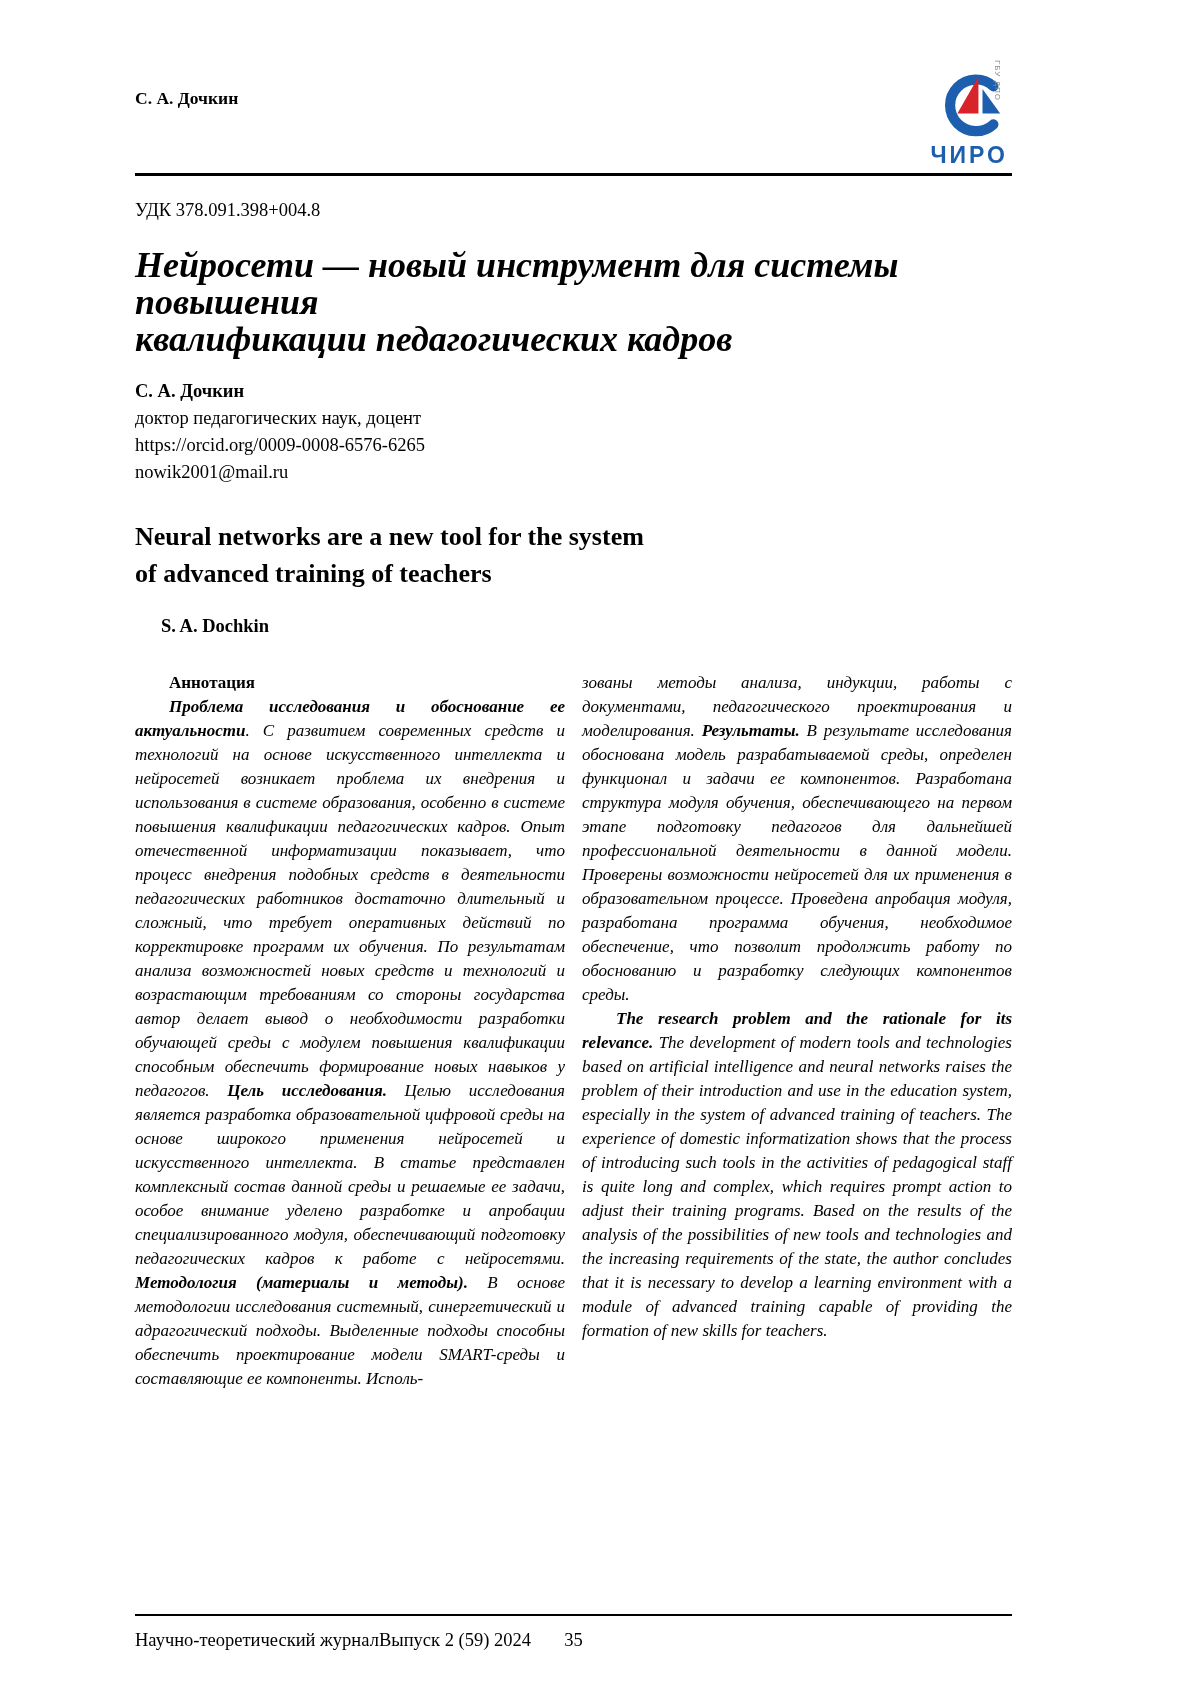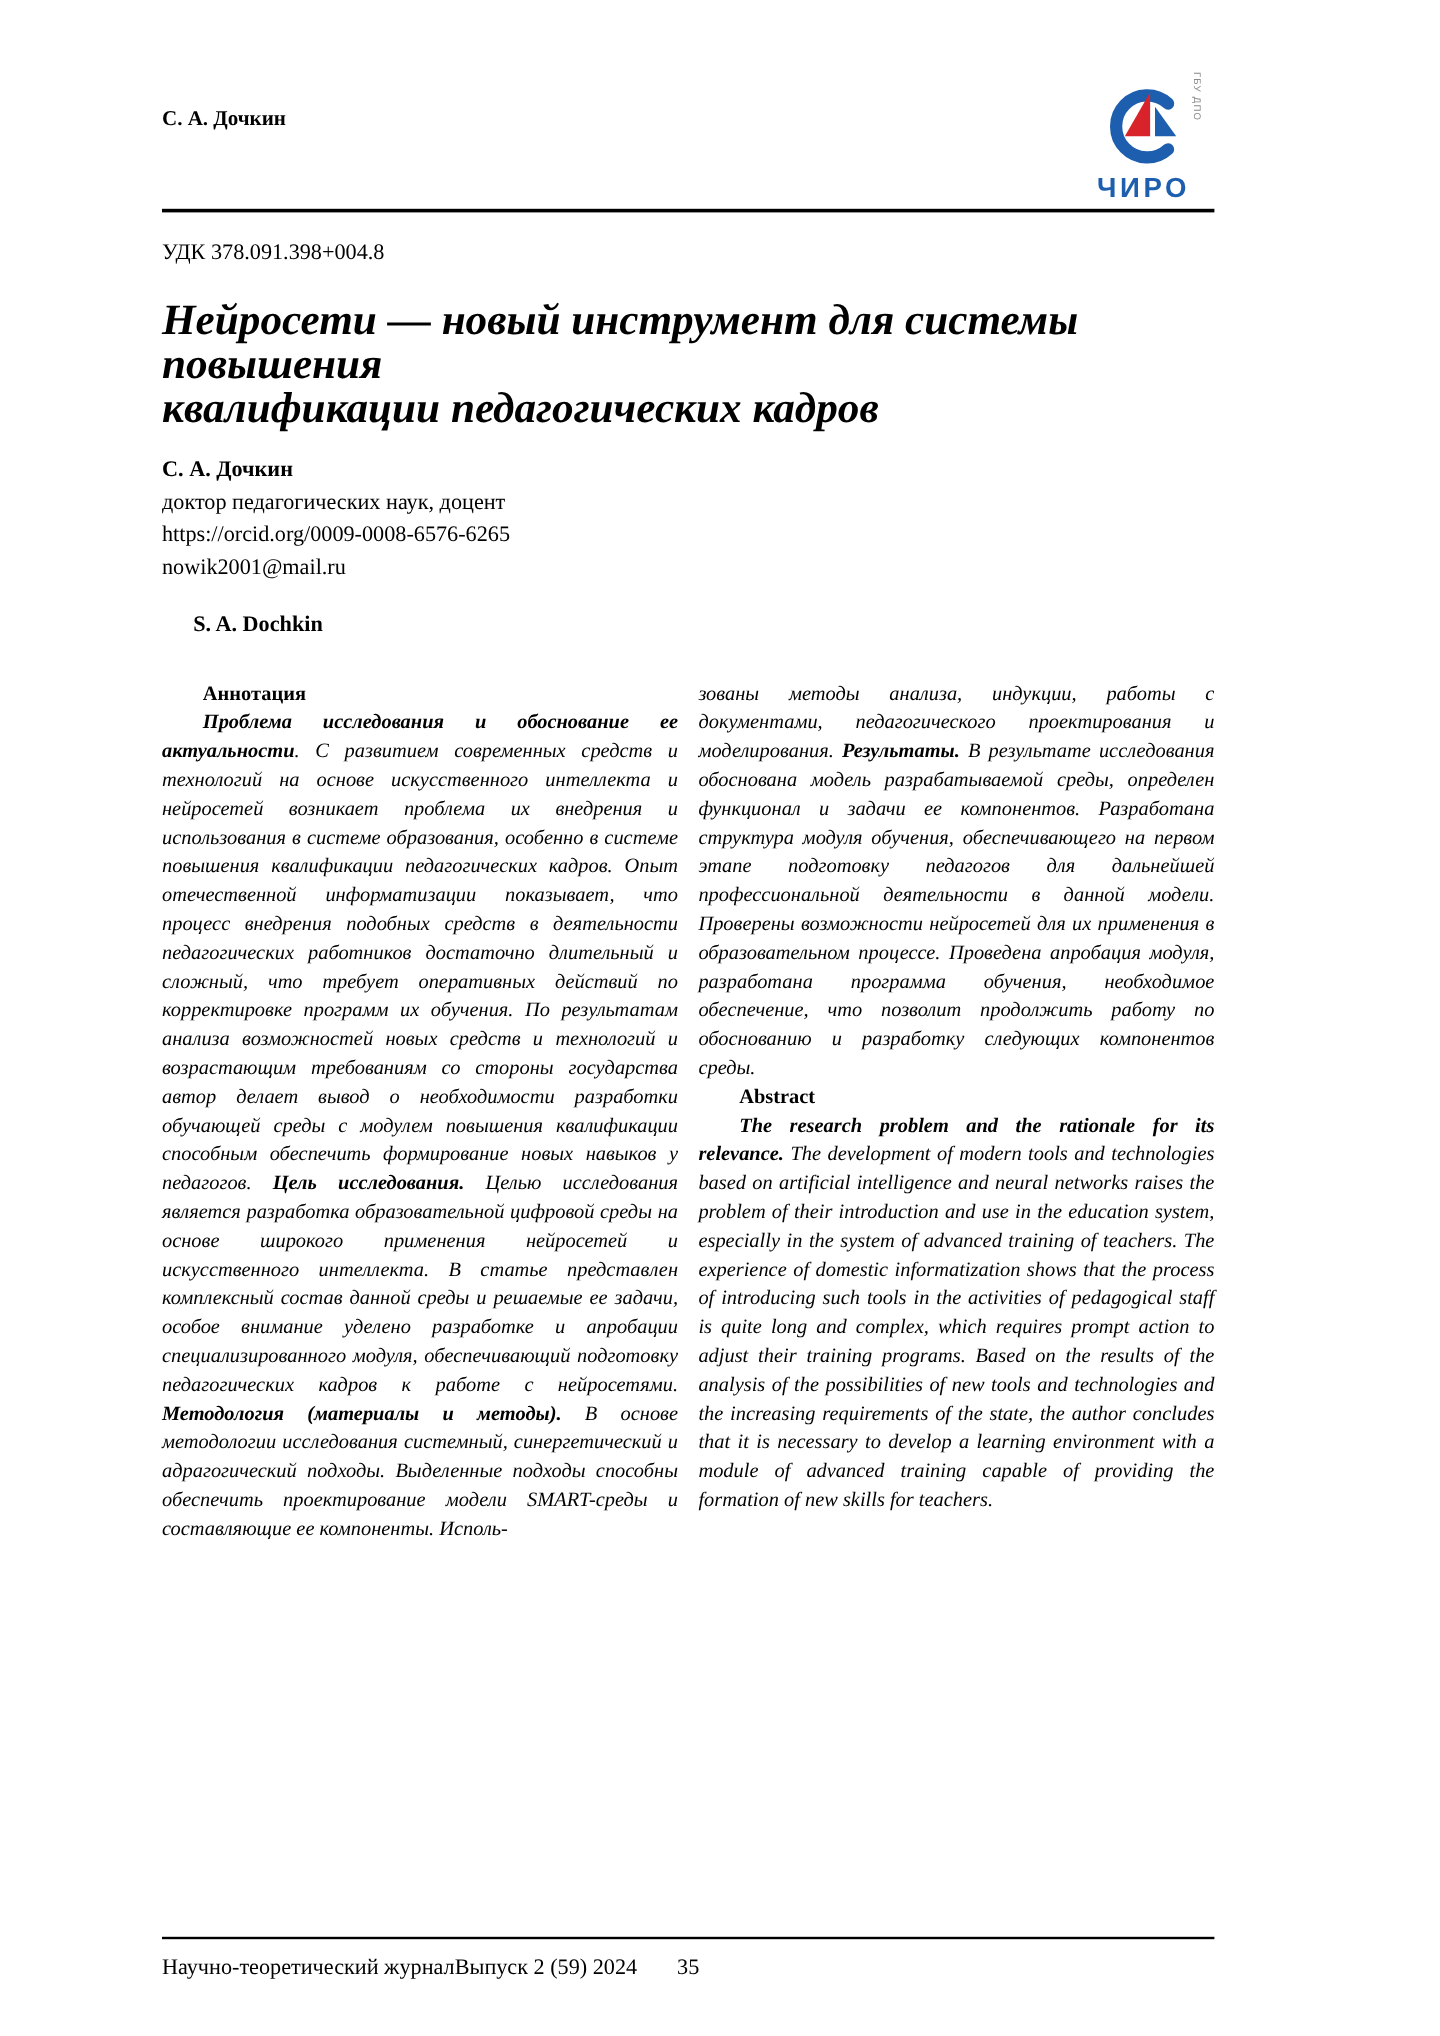--- a/index.html
+++ b/index.html
@@ -25,21 +25,21 @@
     min-height: 98px;
   }
   .header-text {
     font-weight: bold;
     font-size: 17.5px;
     line-height: 33px;
     padding-top: 12px;
   }
   .logo {
     width: 110px;
-    text-align: center;
+    text-align: right;
     position: relative;
     padding-right: 4px;
   }
   .logo-small {
     position: absolute;
     right: -6px;
     top: 6px;
     font-family: "Liberation Sans", sans-serif;
     font-size: 8px;
     color: #8a8a8a;
@@ -167,31 +167,32 @@
     <h1 class="title-ru">Нейросети — новый инструмент для системы повышения
 квалификации педагогических кадров</h1>
 
     <div class="author-block">
       <div class="author-name">С. А. Дочкин</div>
       <div>доктор педагогических наук, доцент</div>
       <div>https://orcid.org/0009-0008-6576-6265</div>
       <div>nowik2001@mail.ru</div>
     </div>
 
+    <h2 class="title-en">Neural networks are a new tool for the system
+of advanced training of teachers</h2>
 
     <div class="author-en">S. A. Dochkin</div>
 
     <div class="columns">
       <div class="col">
         <div class="sec-heading">Аннотация</div>
         <p class="body-par"><span class="bi">Проблема исследования и обоснование ее актуальности</span><span class="i">. С развитием современных средств и технологий на основе искусственного интеллекта и нейросетей возникает проблема их внедрения и использования в системе образования, особенно в системе повышения квалификации педагогических кадров. Опыт отечественной информатизации показывает, что процесс внедрения подобных средств в деятельности педагогических работников достаточно длительный и сложный, что требует оперативных действий по корректировке программ их обучения. По результатам анализа возможностей новых средств и технологий и возрастающим требованиям со стороны государства автор делает вывод о необходимости разработки обучающей среды с модулем повышения квалификации способным обеспечить формирование новых навыков у педагогов. </span><span class="bi">Цель исследования.</span><span class="i"> Целью исследования является разработка образовательной цифровой среды на основе широкого применения нейросетей и искусственного интеллекта. В статье представлен комплексный состав данной среды и решаемые ее задачи, особое внимание уделено разработке и апробации специализированного модуля, обеспечивающий подготовку педагогических кадров к работе с нейросетями. </span><span class="bi">Методология (материалы и методы).</span><span class="i"> В основе методологии исследования системный, синергетический и адрагогический подходы. Выделенные подходы способны обеспечить проектирование модели SMART-среды и составляющие ее компоненты. Исполь-</span></p>
       </div>
       <div class="col">
         <p class="body-par no-indent"><span class="i">зованы методы анализа, индукции, работы с документами, педагогического проектирования и моделирования. </span><span class="bi">Результаты.</span><span class="i"> В результате исследования обоснована модель разрабатываемой среды, определен функционал и задачи ее компонентов. Разработана структура модуля обучения, обеспечивающего на первом этапе подготовку педагогов для дальнейшей профессиональной деятельности в данной модели. Проверены возможности нейросетей для их применения в образовательном процессе. Проведена апробация модуля, разработана программа обучения, необходимое обеспечение, что позволит продолжить работу по обоснованию и разработку следующих компонентов среды.</span></p>
-        <div class="sec-heading">Abstract</div>
         <p class="body-par"><span class="bi">The research problem and the rationale for its relevance.</span><span class="i"> The development of modern tools and technologies based on artificial intelligence and neural networks raises the problem of their introduction and use in the education system, especially in the system of advanced training of teachers. The experience of domestic informatization shows that the process of introducing such tools in the activities of pedagogical staff is quite long and complex, which requires prompt action to adjust their training programs. Based on the results of the analysis of the possibilities of new tools and technologies and the increasing requirements of the state, the author concludes that it is necessary to develop a learning environment with a module of advanced training capable of providing the formation of new skills for teachers.</span></p>
       </div>
     </div>
 
   </div>
 
   <div class="footer">
     <hr class="footer-rule">
     <div class="footer-row">
       <span>Научно-теоретический журнал</span>

